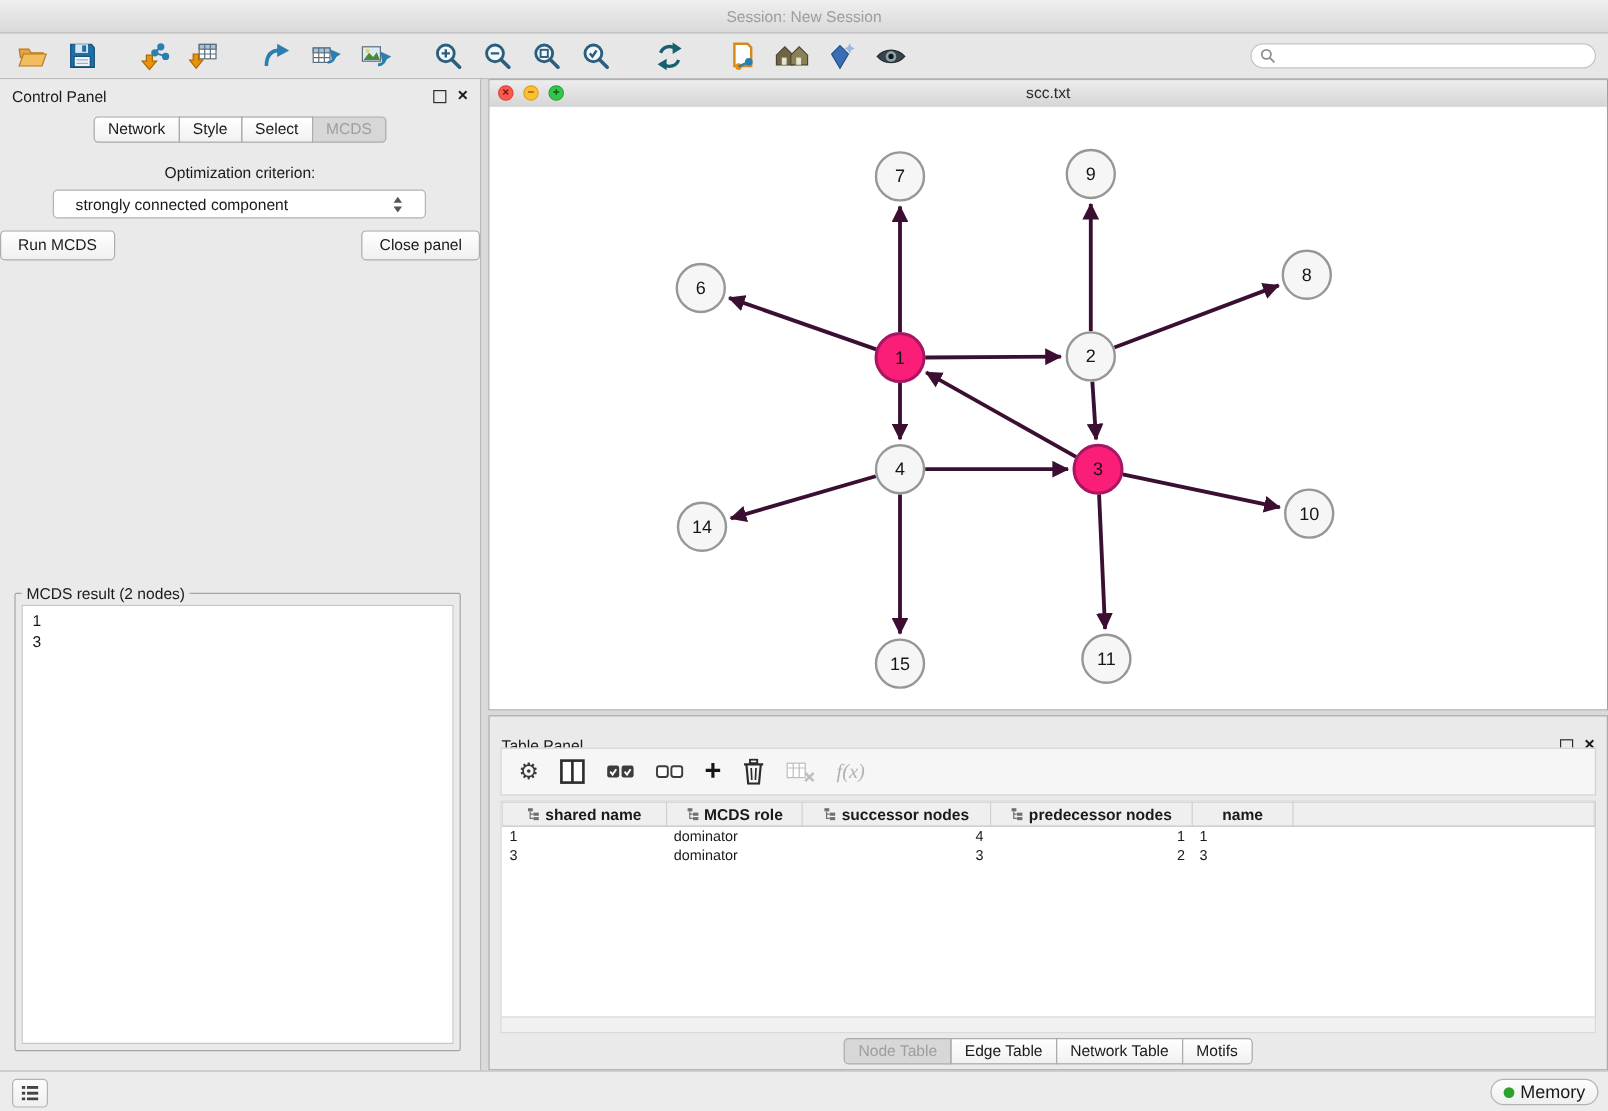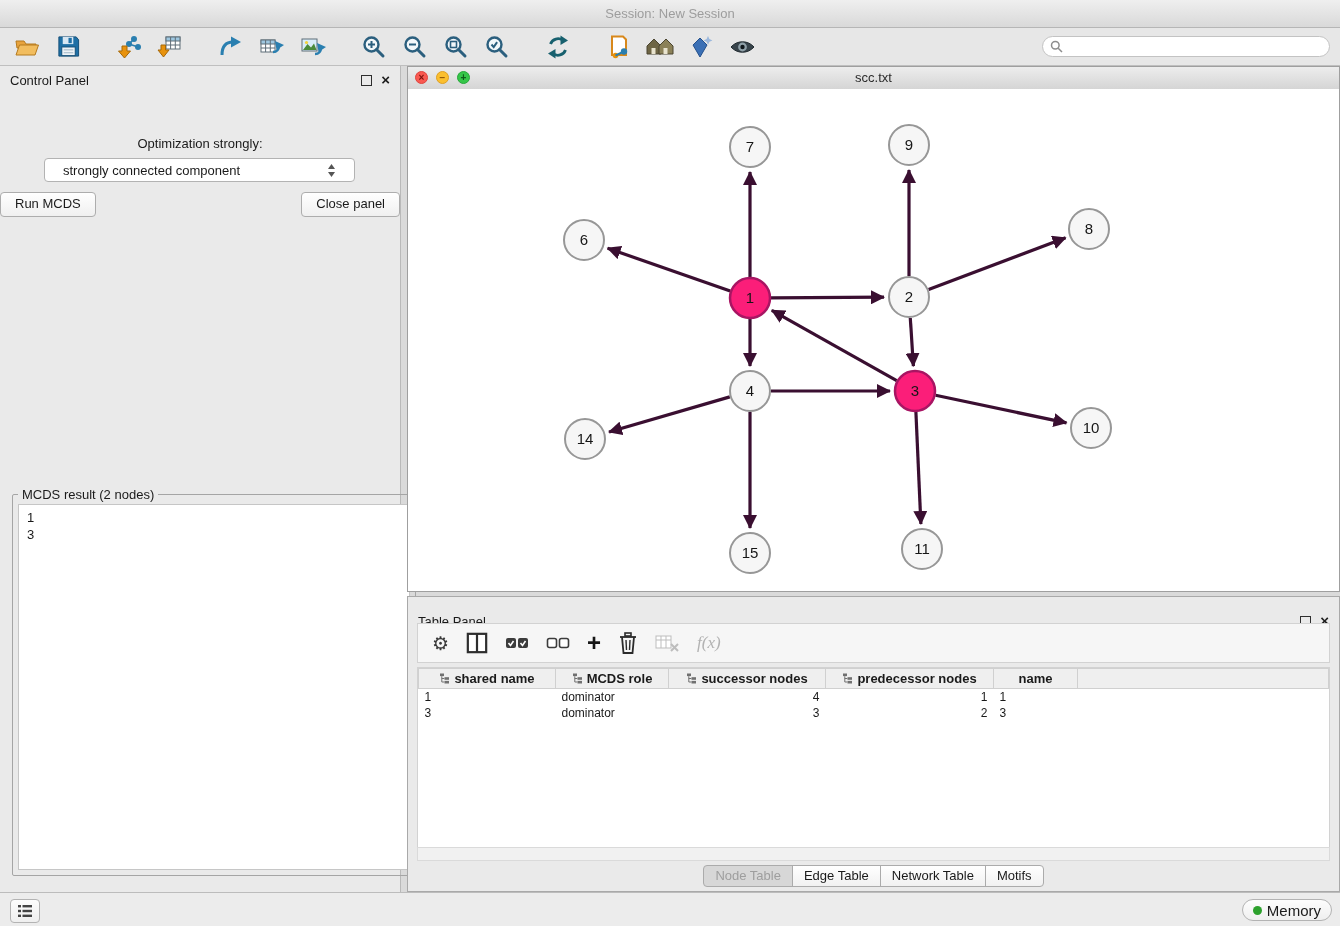--- a/index.html
+++ b/index.html
@@ -41,21 +41,21 @@
   .cp-tabs{position:absolute;left:0;top:31px;width:100%;}
   .opt-label{position:absolute;top:70px;width:100%;text-align:center;font-size:13px;}
   .dropdown{position:absolute;left:44px;top:92px;width:311px;height:24px;background:#fff;
     border:1px solid #b3b3b3;border-radius:4px;display:flex;align-items:center;
     padding:0 18px;font-size:13px;box-sizing:border-box;}
   .dropdown .spin{margin-left:auto;display:flex;align-items:center;}
   .btn-row{position:absolute;left:0;top:126px;width:100%;display:flex;
     justify-content:space-between;gap:14px;}
   .push-btn{height:23px;line-height:21px;padding:0 14px;background:linear-gradient(#ffffff,#f0f0f0);
     border:1px solid #adadad;border-radius:4px;font-size:13px;white-space:nowrap;}
-  .result-group{position:absolute;left:12px;top:428px;width:404px;height:382px;
+  .result-group{position:absolute;left:12px;top:428px;width:372px;height:382px;
     border:1px solid #a5a5a5;border-radius:2px;box-sizing:border-box;}
   .result-legend{position:absolute;top:-8px;left:5px;background:#eaeaea;
     padding:0 4px;font-size:13px;}
   .result-inner{position:absolute;left:5px;right:5px;top:9px;bottom:5px;background:#fff;
     border:1px solid #c6c6c6;padding:4px 8px;font-size:13px;line-height:17px;overflow:hidden;}
 
   
   .network-window{position:absolute;left:407px;top:66px;width:933px;height:526px;
     background:#fff;border:1px solid #9f9f9f;box-sizing:border-box;}
   .nw-titlebar{height:22px;background:linear-gradient(#ededed,#d5d5d5);
@@ -273,22 +273,28 @@
 
 <div class="control-panel">
   <div class="panel-header">
     <span>Control Panel</span>
     <span class="panel-controls">
       <span class="float-box"></span>
       <span class="close-x">×</span>
     </span>
   </div>
 
-
-  <div class="opt-label">Optimization strongly:</div>
+  <div class="tab-bar cp-tabs">
+      <div class="tab">Network</div>
+      <div class="tab">Style</div>
+      <div class="tab">Select</div>
+      <div class="tab active">MCDS</div>
+    </div>
+
+  <div class="opt-label">Optimization criterion:</div>
 
   <div class="dropdown">
     <span>strongly connected component</span>
     <span class="spin">
       <svg width="9" height="15" viewBox="0 0 9 15">
         <path d="M4.5 1 L8 6 H1 Z" fill="#555"></path>
         <path d="M4.5 14 L1 9 H8 Z" fill="#555"></path>
       </svg>
     </span>
   </div>

